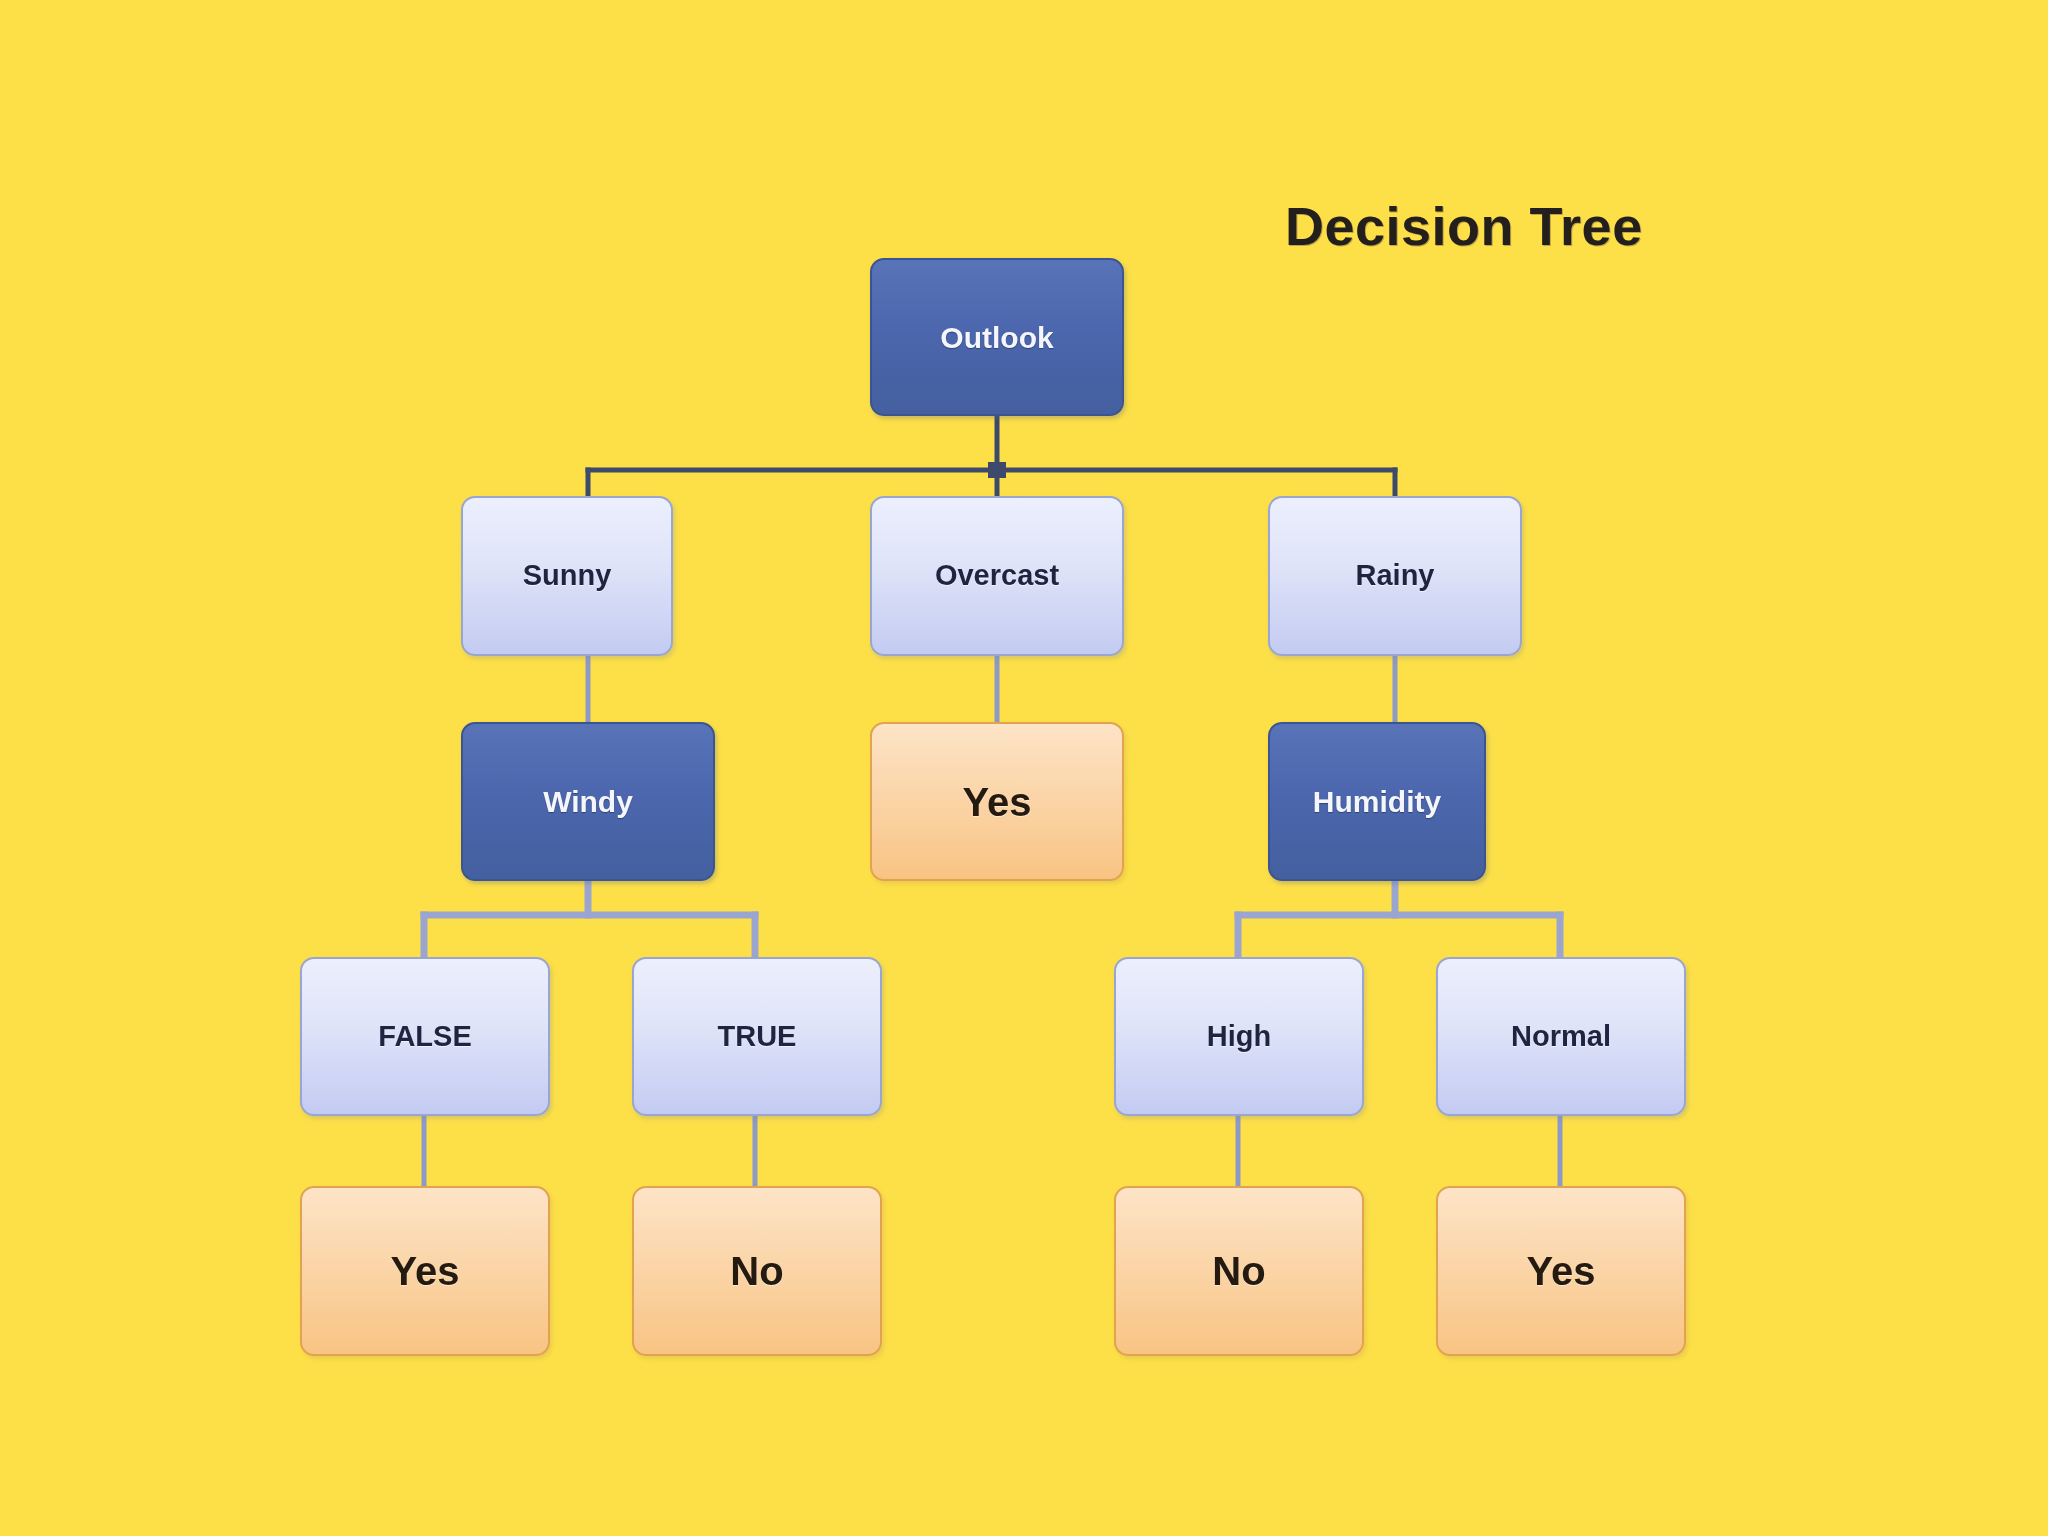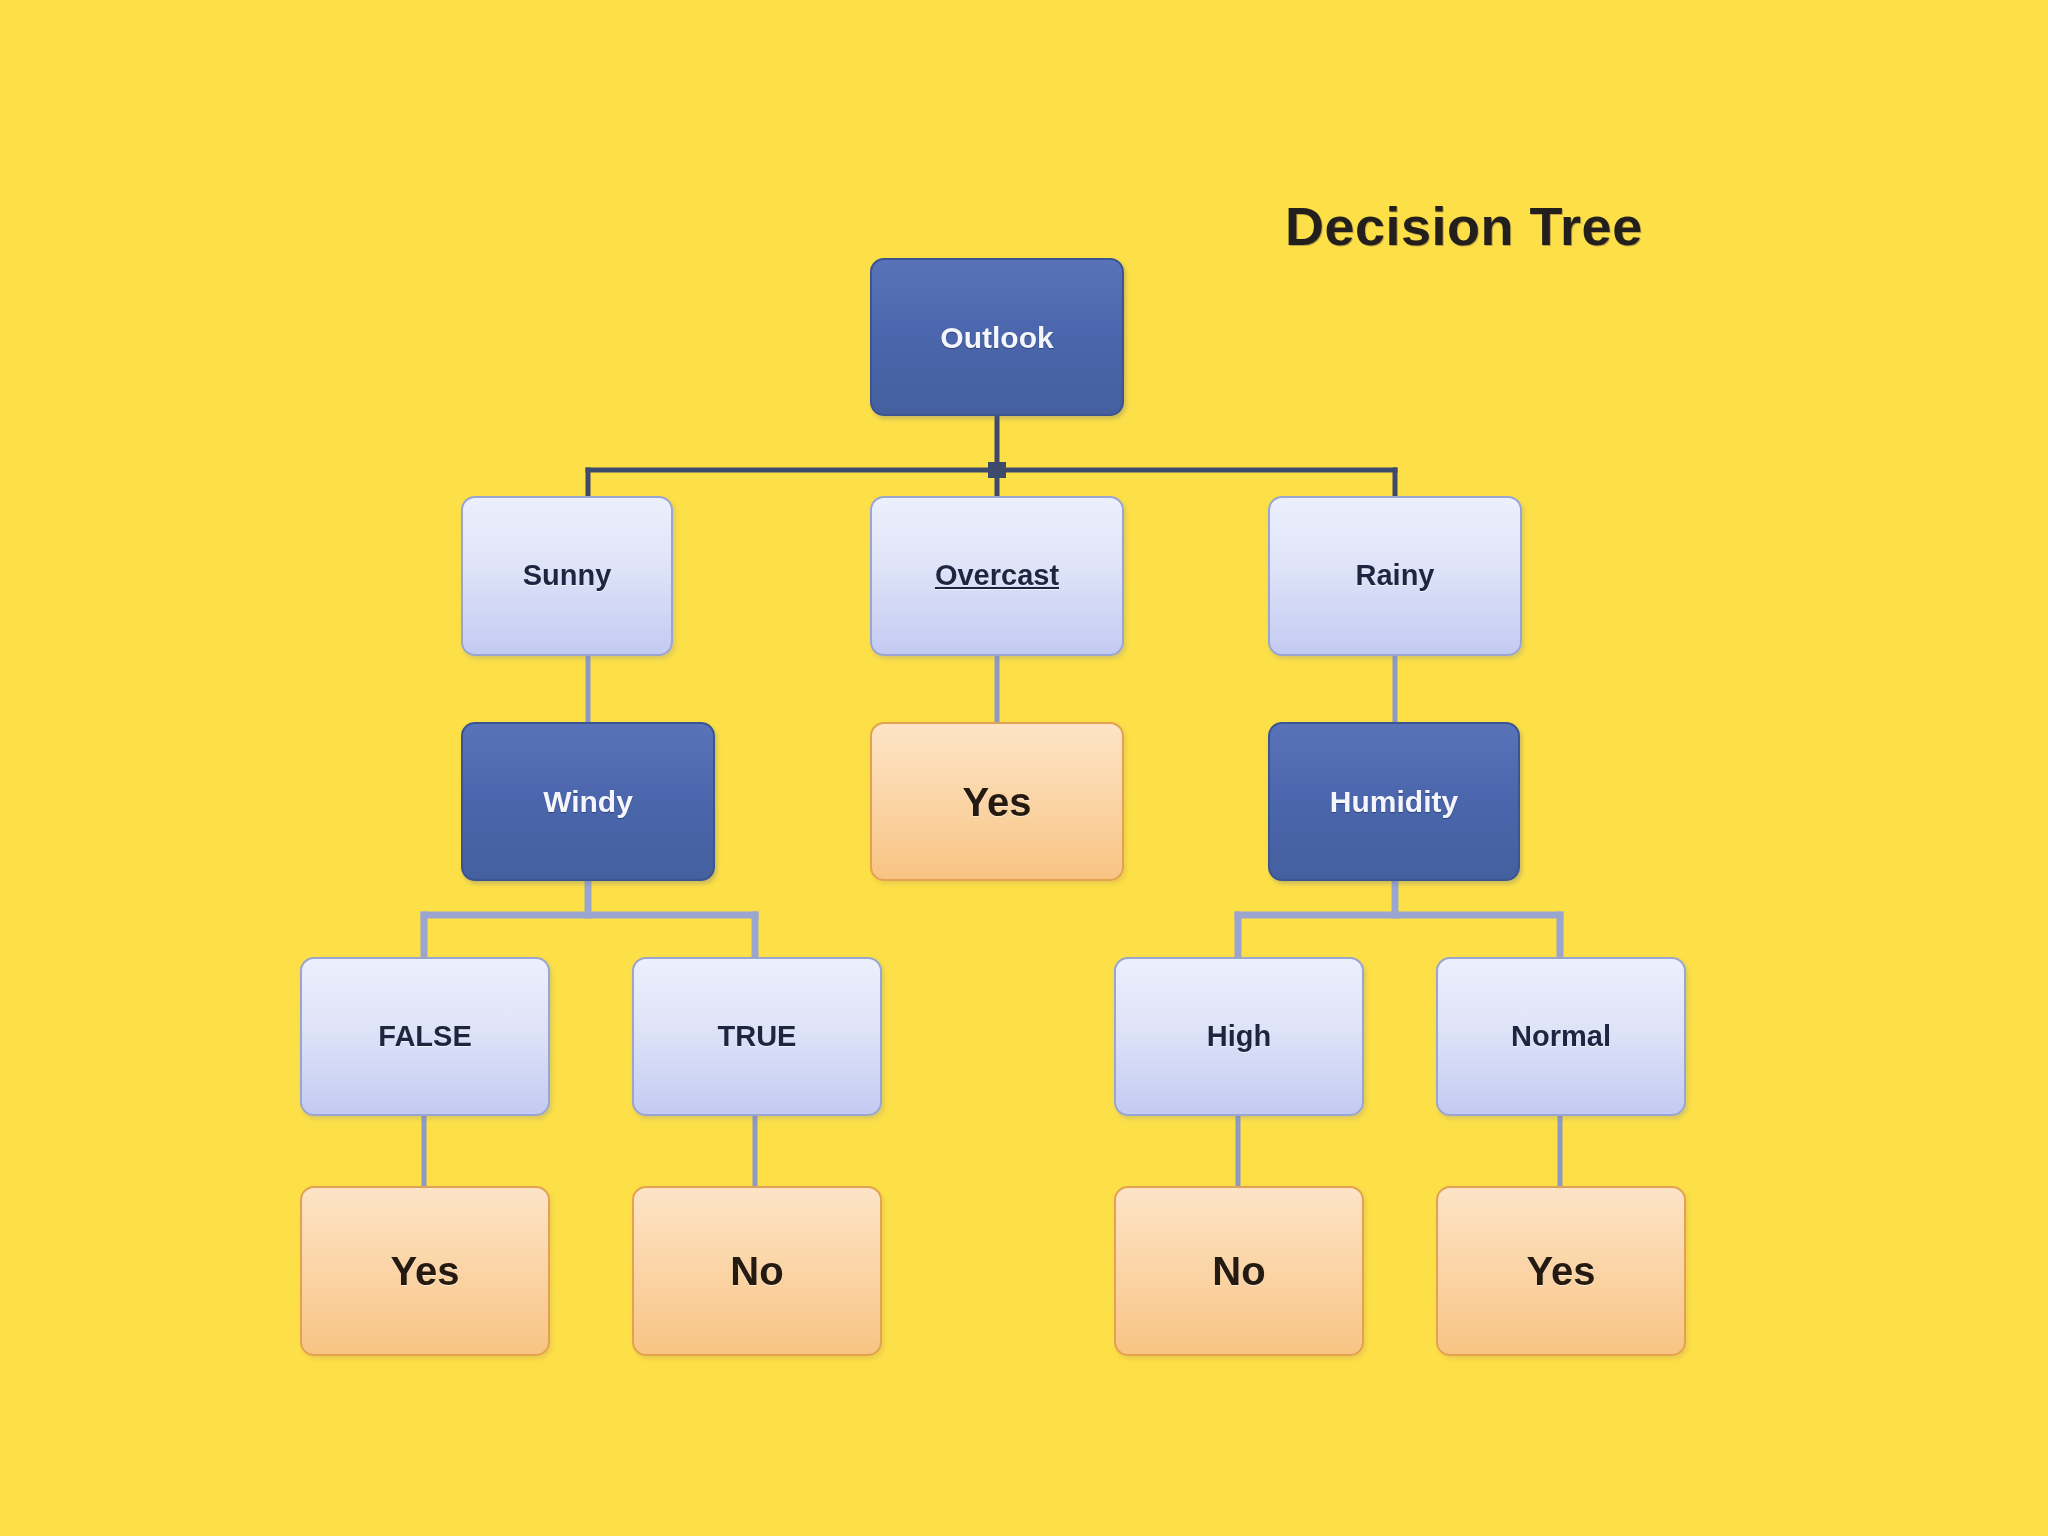--- a/index.html
+++ b/index.html
@@ -160,37 +160,37 @@
   </svg>
 
   <div class="node dark" style="left:870px; top:258px; width:254px; height:158px;">
     <span class="label">Outlook</span>
   </div>
 
   <div class="node light" style="left:461px; top:496px; width:212px; height:160px;">
     <span class="label">Sunny</span>
   </div>
 
-  <div class="node light" style="left:870px; top:496px; width:254px; height:160px;text-decoration:underline;">
+  <div class="node light" style="left:870px; top:496px; width:254px; height:160px;">
     <span class="label">Overcast</span>
   </div>
 
   <div class="node light" style="left:1268px; top:496px; width:254px; height:160px;">
     <span class="label">Rainy</span>
   </div>
 
   <div class="node dark" style="left:461px; top:722px; width:254px; height:159px;">
     <span class="label">Windy</span>
   </div>
 
   <div class="node leaf" style="left:870px; top:722px; width:254px; height:159px;">
     <span class="label">Yes</span>
   </div>
 
-  <div class="node dark" style="left:1268px; top:722px; width:252px; height:159px;">
+  <div class="node dark" style="left:1268px; top:722px; width:218px; height:159px;">
     <span class="label">Humidity</span>
   </div>
 
   <div class="node light" style="left:632px; top:957px; width:250px; height:159px;">
     <span class="label">TRUE</span>
   </div>
 
   <div class="node light" style="left:300px; top:957px; width:250px; height:159px;">
     <span class="label">FALSE</span>
   </div>

